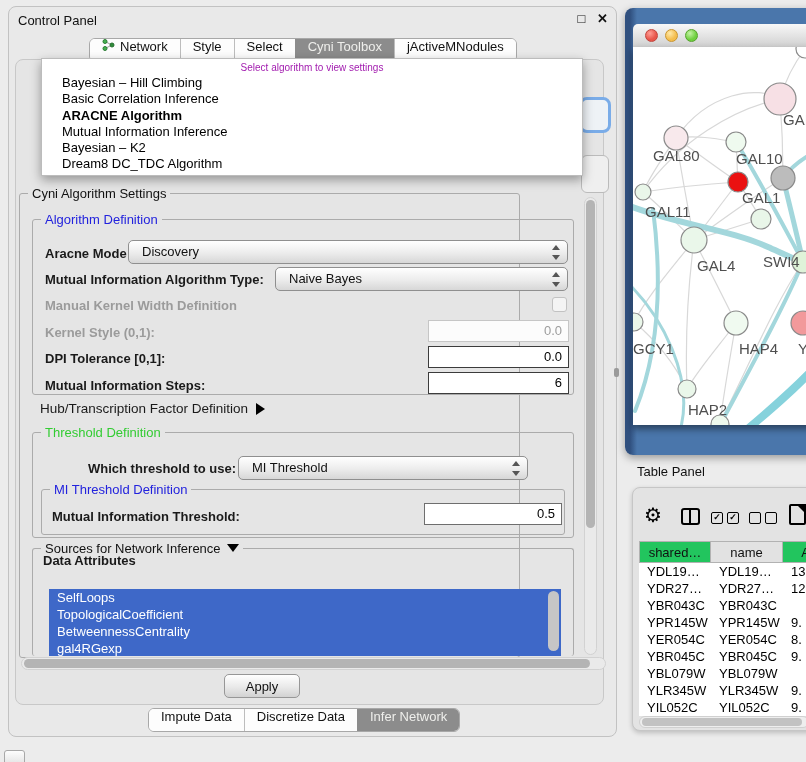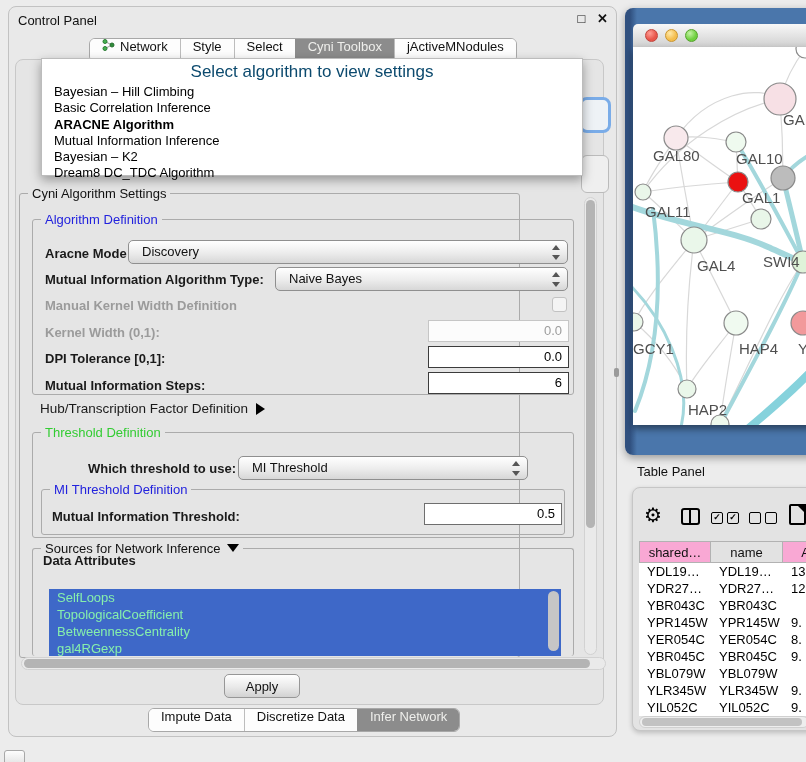--- a/index.html
+++ b/index.html
@@ -24,23 +24,23 @@
   .tabbar .tab:first-child{border-left:none}
   .tabbar .tab.sel{background:#8c8c8c;color:#efefec;border-left-color:#8c8c8c}
   .tabbar.top{left:80px;top:31px}
   .tabbar.bottom{left:139px;top:701px}
   
   .inner-panel{position:absolute;left:6px;top:52px;width:589px;height:646px;
       background:#e5e5e5;border:1px solid #c8c8c8;border-radius:8px;box-sizing:border-box}
   
   .popup{position:absolute;left:32px;top:51px;width:540px;height:116px;background:#fff;
       border:1px solid #bcbcbc;box-shadow:0 4px 10px rgba(0,0,0,.35);z-index:6}
-  .popup .ph{margin-top:3px;text-align:center;font-size:17px;color:#0c4a6e}
+  .popup .ph{margin-top:3px;text-align:center;font-size:10px;color:#a21caf}
   .popup .items{margin-top:2px}
-  .popup .mi{font-size:13px;line-height:16.3px;padding-left:12px;color:#000;white-space:nowrap}
+  .popup .mi{font-size:13px;line-height:16.3px;padding-left:20px;color:#000;white-space:nowrap}
   .popup .mi.b{font-weight:bold}
   
   .frag-combo{position:absolute;left:570px;top:90px;width:26px;height:30px;
       border:3px solid #7aace8;border-radius:8px;background:#eef2f6;z-index:3}
   .frag-box{position:absolute;left:572px;top:148px;width:26px;height:36px;
       border:1px solid #bbb;border-radius:6px;background:#efefef;z-index:3}
   
   .fs{position:absolute;border:1px solid #ababab;border-radius:3px;box-sizing:border-box}
   .fs>.legend{position:absolute;top:-8px;left:8px;background:#e5e5e5;padding:0 4px;
       font-size:13px;color:#111;white-space:nowrap}
@@ -58,21 +58,21 @@
   .combo .spin:after{content:"";position:absolute;left:1px;bottom:1px;border-left:4px solid transparent;
       border-right:4px solid transparent;border-top:5px solid #555}
   
   .tfield{position:absolute;height:22px;background:#fff;border:1px solid #3c3c3c;
       box-sizing:border-box;font-size:13px;line-height:20px;text-align:right;padding-right:6px;color:#000}
   .tfield.dis{border:1px solid #c6c6c6;background:#fcfcfc;color:#9d9d9d}
   .chk{position:absolute;width:15px;height:15px;border:1px solid #c2c2c2;border-radius:3px;
       background:#f4f4f4;box-sizing:border-box}
   
   .attr-list{position:absolute;background:#3e68c8;overflow:hidden}
-  .attr-list .ai{font-size:13px;line-height:17px;color:#86efac;padding-left:8px;white-space:nowrap}
+  .attr-list .ai{font-size:13px;line-height:17px;color:#ffffff;padding-left:8px;white-space:nowrap}
   .attr-vscroll{position:absolute;right:2px;top:2px;width:11px;height:60px;border-radius:6px;background:#c6c6c6}
   
   .vscroll{position:absolute;width:13px;background:#eaeaea;border:1px solid #d2d2d2;
       border-radius:7px;box-sizing:border-box}
   .vscroll .thumb{position:absolute;left:1px;top:2px;width:9px;height:72%;background:#b4b4b4;border-radius:5px}
   .hscroll{position:absolute;height:13px;background:#eaeaea;border:1px solid #d2d2d2;
       border-radius:7px;box-sizing:border-box}
   .hscroll .thumb{position:absolute;top:1px;left:2px;height:9px;width:97%;background:#b4b4b4;border-radius:5px}
   
   .btn{position:absolute;height:24px;border:1px solid #979797;border-radius:5px;
@@ -109,21 +109,21 @@
       box-sizing:border-box;font-size:9px;line-height:9px;text-align:center;font-weight:bold}
   .pageicon{position:absolute;left:156px;top:16px;width:17px;height:21px;border:2px solid #000;
       border-radius:2px;box-sizing:border-box;background:#e3e3e3}
   .pageicon:before{content:"";position:absolute;right:-2px;top:-2px;border:5px solid #000;
       border-left-color:transparent;border-bottom-color:transparent}
   .tbl{position:absolute;left:6px;top:53px;width:190px}
   .thead{display:flex;height:22px}
   .th{box-sizing:border-box;border:1px solid #b2b2b2;border-left:none;font-size:13px;color:#111;
       display:flex;align-items:center;justify-content:center;overflow:hidden;white-space:nowrap}
   .th:first-child{border-left:1px solid #b2b2b2}
-  .th.hl{background:#f9a8d4}
+  .th.hl{background:#22c55e}
   .th.plain{background:#e2e2e2}
   .trow{display:flex;height:17px;background:#fff}
   .td{box-sizing:border-box;font-size:13px;color:#000;line-height:17px;padding-left:8px;
       overflow:hidden;white-space:nowrap}
   .c0{width:72px}.c1{width:72px}.c2{width:46px}
   .tbl-hscroll{position:absolute;left:6px;top:228px;width:170px;height:12px;background:#eee;
       border:1px solid #d0d0d0;border-radius:6px;box-sizing:border-box}
   .tbl-hscroll .thumb{position:absolute;left:2px;top:1px;width:95%;height:8px;background:#c2c2c2;border-radius:4px}
   
   .splitter-dot{position:absolute;left:614px;top:368px;width:5px;height:9px;background:#9a9a9a;border-radius:2px}
@@ -195,21 +195,21 @@
 
       <div class="lbl" style="left:12px;top:52px">Mutual Information Algorithm Type:</div>
       <div class="combo" style="left:242px;top:47px;width:293px">
         <span>Naive Bayes</span>
         <span class="spin"></span>
       </div>
 
       <div class="lbl dis" style="left:12px;top:78px">Manual Kernel Width Definition</div>
       <div class="chk" style="left:519px;top:77px"></div>
 
-      <div class="lbl dis" style="left:12px;top:105px">Kernel Width (0,1):</div>
+      <div class="lbl dis" style="left:12px;top:105px">Kernel Style (0,1):</div>
       <div class="tfield dis" style="left:395px;top:100px;width:141px">0.0</div>
 
       <div class="lbl" style="left:12px;top:131px">DPI Tolerance [0,1]:</div>
       <div class="tfield" style="left:395px;top:126px;width:141px">0.0</div>
 
       <div class="lbl" style="left:12px;top:158px">Mutual Information Steps:</div>
       <div class="tfield" style="left:395px;top:152px;width:141px">6</div>
     </div>
 
     <div class="hubrow" style="left:20px;top:207px"><span>Hub/Transcription Factor Definition</span><span class="tri-r"></span></div>

